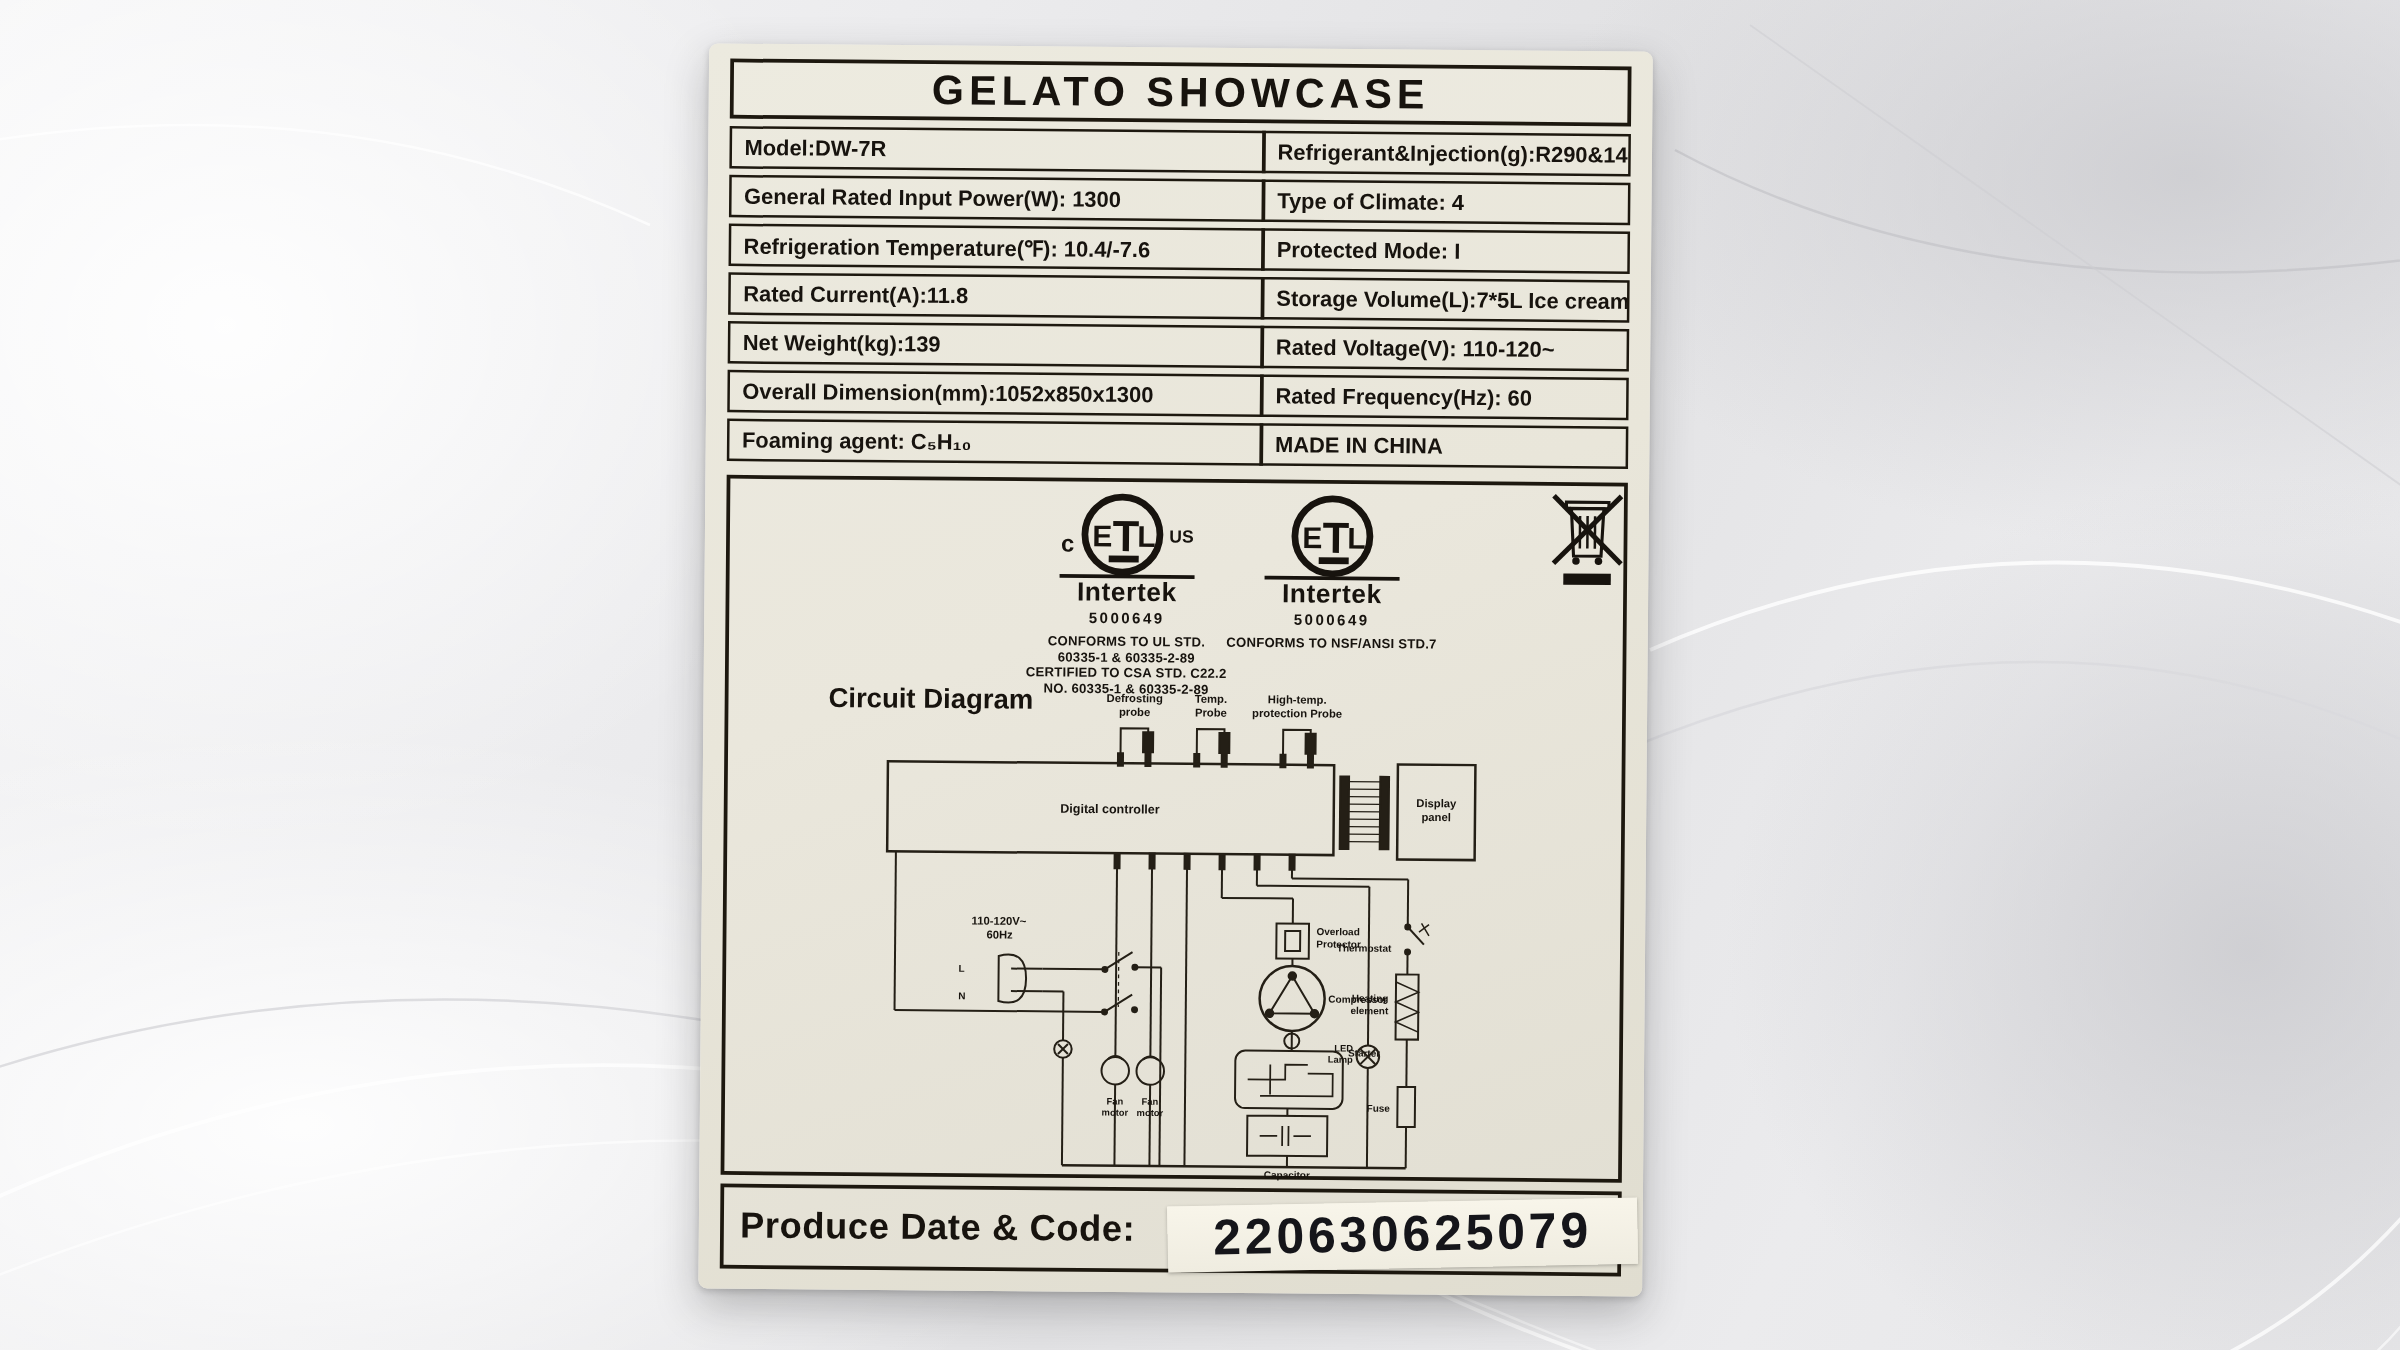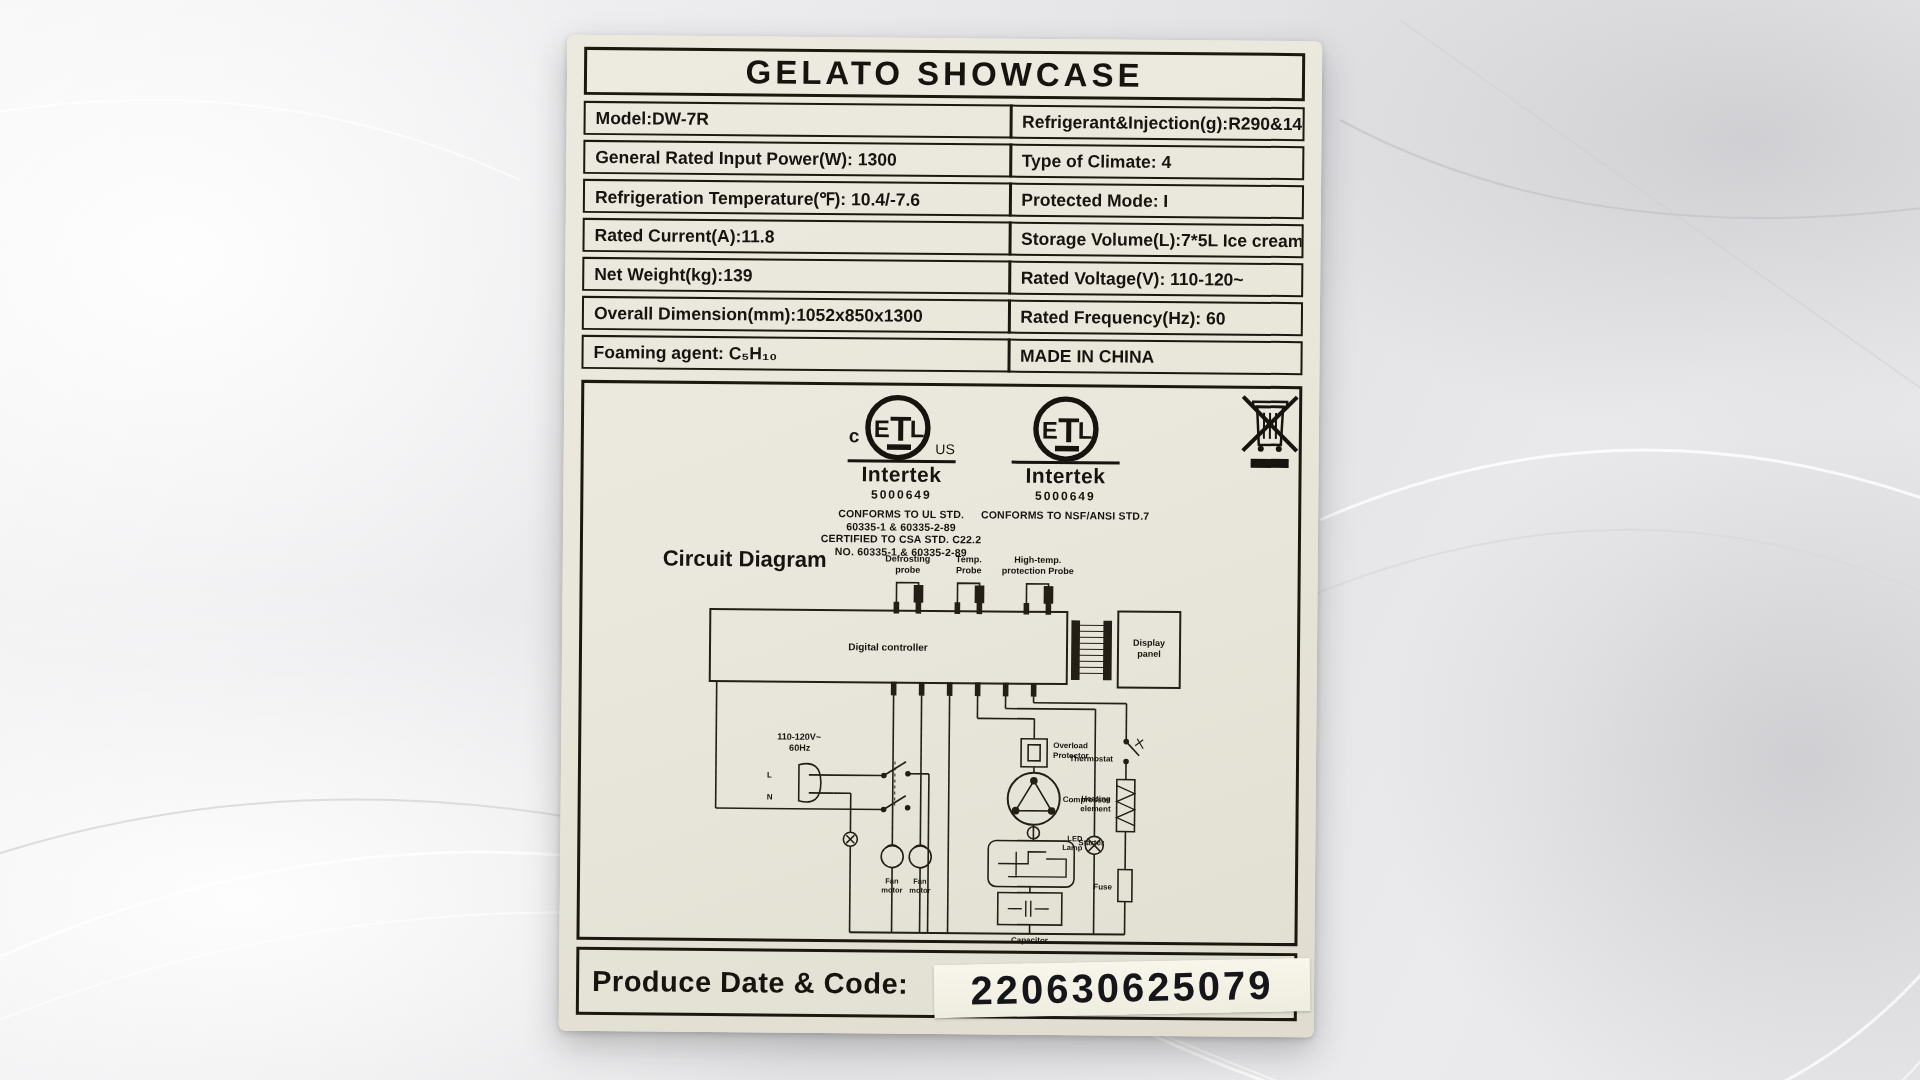--- a/index.html
+++ b/index.html
@@ -27,21 +27,21 @@
   .spec-row{display:flex;margin-bottom:5px;height:34px;}
   .cell{border:2.5px solid #1d180f;box-sizing:border-box;display:flex;align-items:center;
         padding-left:10px;font-size:17.5px;font-weight:bold;white-space:nowrap;overflow:hidden;}
   .cell-l{width:59.5%;margin-right:-2.5px;}
   .cell-r{flex:1;}
   
   .big-box{position:relative;margin-top:11px;height:560px;}
   .etl-block{position:absolute;width:220px;text-align:center;}
   .etl-row{display:flex;align-items:center;justify-content:center;gap:2px;}
   .etl-c{font-size:19px;font-weight:bold;align-self:center;margin-top:18px;}
-  .etl-us{font-size:14px;font-weight:normal;align-self:flex-end;margin-bottom:7px;}
+  .etl-us{font-size:14px;font-weight:bold;align-self:flex-end;margin-bottom:27px;}
   .intertek{font-size:21px;font-weight:bold;letter-spacing:.5px;border-top:3px solid #17130e;
             padding:0 14px;margin-top:-4px;display:inline-block;}
   .etl-num{font-size:12px;font-weight:bold;letter-spacing:2px;margin-top:1px;}
   .conf{font-size:10.5px;font-weight:bold;line-height:12.5px;margin-top:6px;letter-spacing:.2px;}
   .weee{position:absolute;}
   .circuit-heading{position:absolute;left:80px;top:162px;font-size:22px;font-weight:bold;}
   .circuit-svg{position:absolute;left:118px;top:162px;}
   
   .produce-box{margin-top:7px;height:68px;position:relative;display:flex;align-items:center;}
   .produce-label{font-size:29px;font-weight:bold;padding-left:13px;letter-spacing:.5px;}

